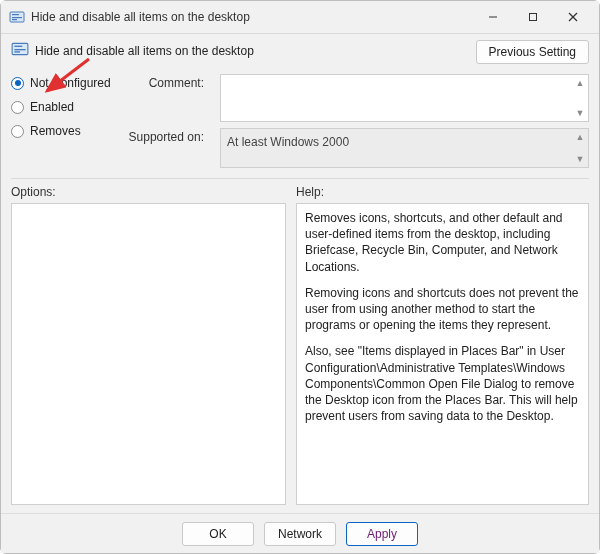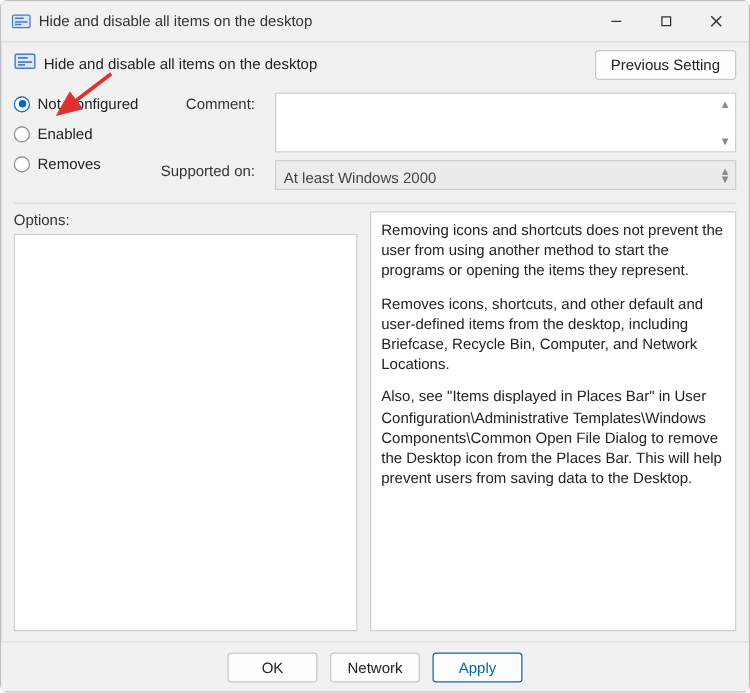--- a/index.html
+++ b/index.html
@@ -64,21 +64,21 @@
     border:1px solid #c9c9c9;
     border-radius:3px;
     padding: 4px 12px;
     font-size:12px;
     min-height:22px;
     display:flex;
     align-items:center;
     justify-content:center;
     cursor:default;
   }
-  .btn.primary { border-color:#0a64c2; color:#0369a1; }
+  .btn.primary { border-color:#0a64c2; color:#701a75; }
 
   .config-row {
     display:flex;
     padding: 6px 10px 6px 10px;
     gap: 10px;
   }
   .radios {
     width: 105px;
     padding-top:2px;
   }
@@ -130,21 +130,21 @@
     right:2px;
     width:12px;height:12px;
     display:flex;align-items:center;justify-content:center;
     color:#8a8a8a;
     font-size:9px;
   }
   .scroll-up { top:2px; }
   .scroll-down { bottom:2px; }
   .readonly {
     flex:1;
-    height:24px;
+    height:40px;
     border:1px solid #cfcfcf;
     background:#ececec;
     padding:6px 18px 4px 6px;
     color:#444;
     position:relative;
     font-size:12px;
   }
 
   .lower {
     display:flex;
@@ -279,23 +279,24 @@
   </div>
 
   <div class="sep" style="margin:4px 10px 0 10px"></div>
 
   <div class="lower">
     <div class="col left">
       <div class="col-label">Options:</div>
       <div class="panel"></div>
     </div>
     <div class="col right">
+      <div class="col-label">Help:</div>
       <div class="panel">
+        <p>Removes icons, shortcuts, and other default and user-defined items from the desktop, including Briefcase, Recycle Bin, Computer, and Network Locations.</p>
         <p>Removing icons and shortcuts does not prevent the user from using another method to start the programs or opening the items they represent.</p>
-        <p>Removes icons, shortcuts, and other default and user-defined items from the desktop, including Briefcase, Recycle Bin, Computer, and Network Locations.</p>
         <p>Also, see "Items displayed in Places Bar" in User Configuration\Administrative Templates\Windows Components\Common Open File Dialog to remove the Desktop icon from the Places Bar. This will help prevent users from saving data to the Desktop.</p>
       </div>
     </div>
   </div>
 
   <div style="height:8px"></div>
 
   <div class="footer">
     <div class="btn">OK</div>
     <div class="btn">Network</div>

